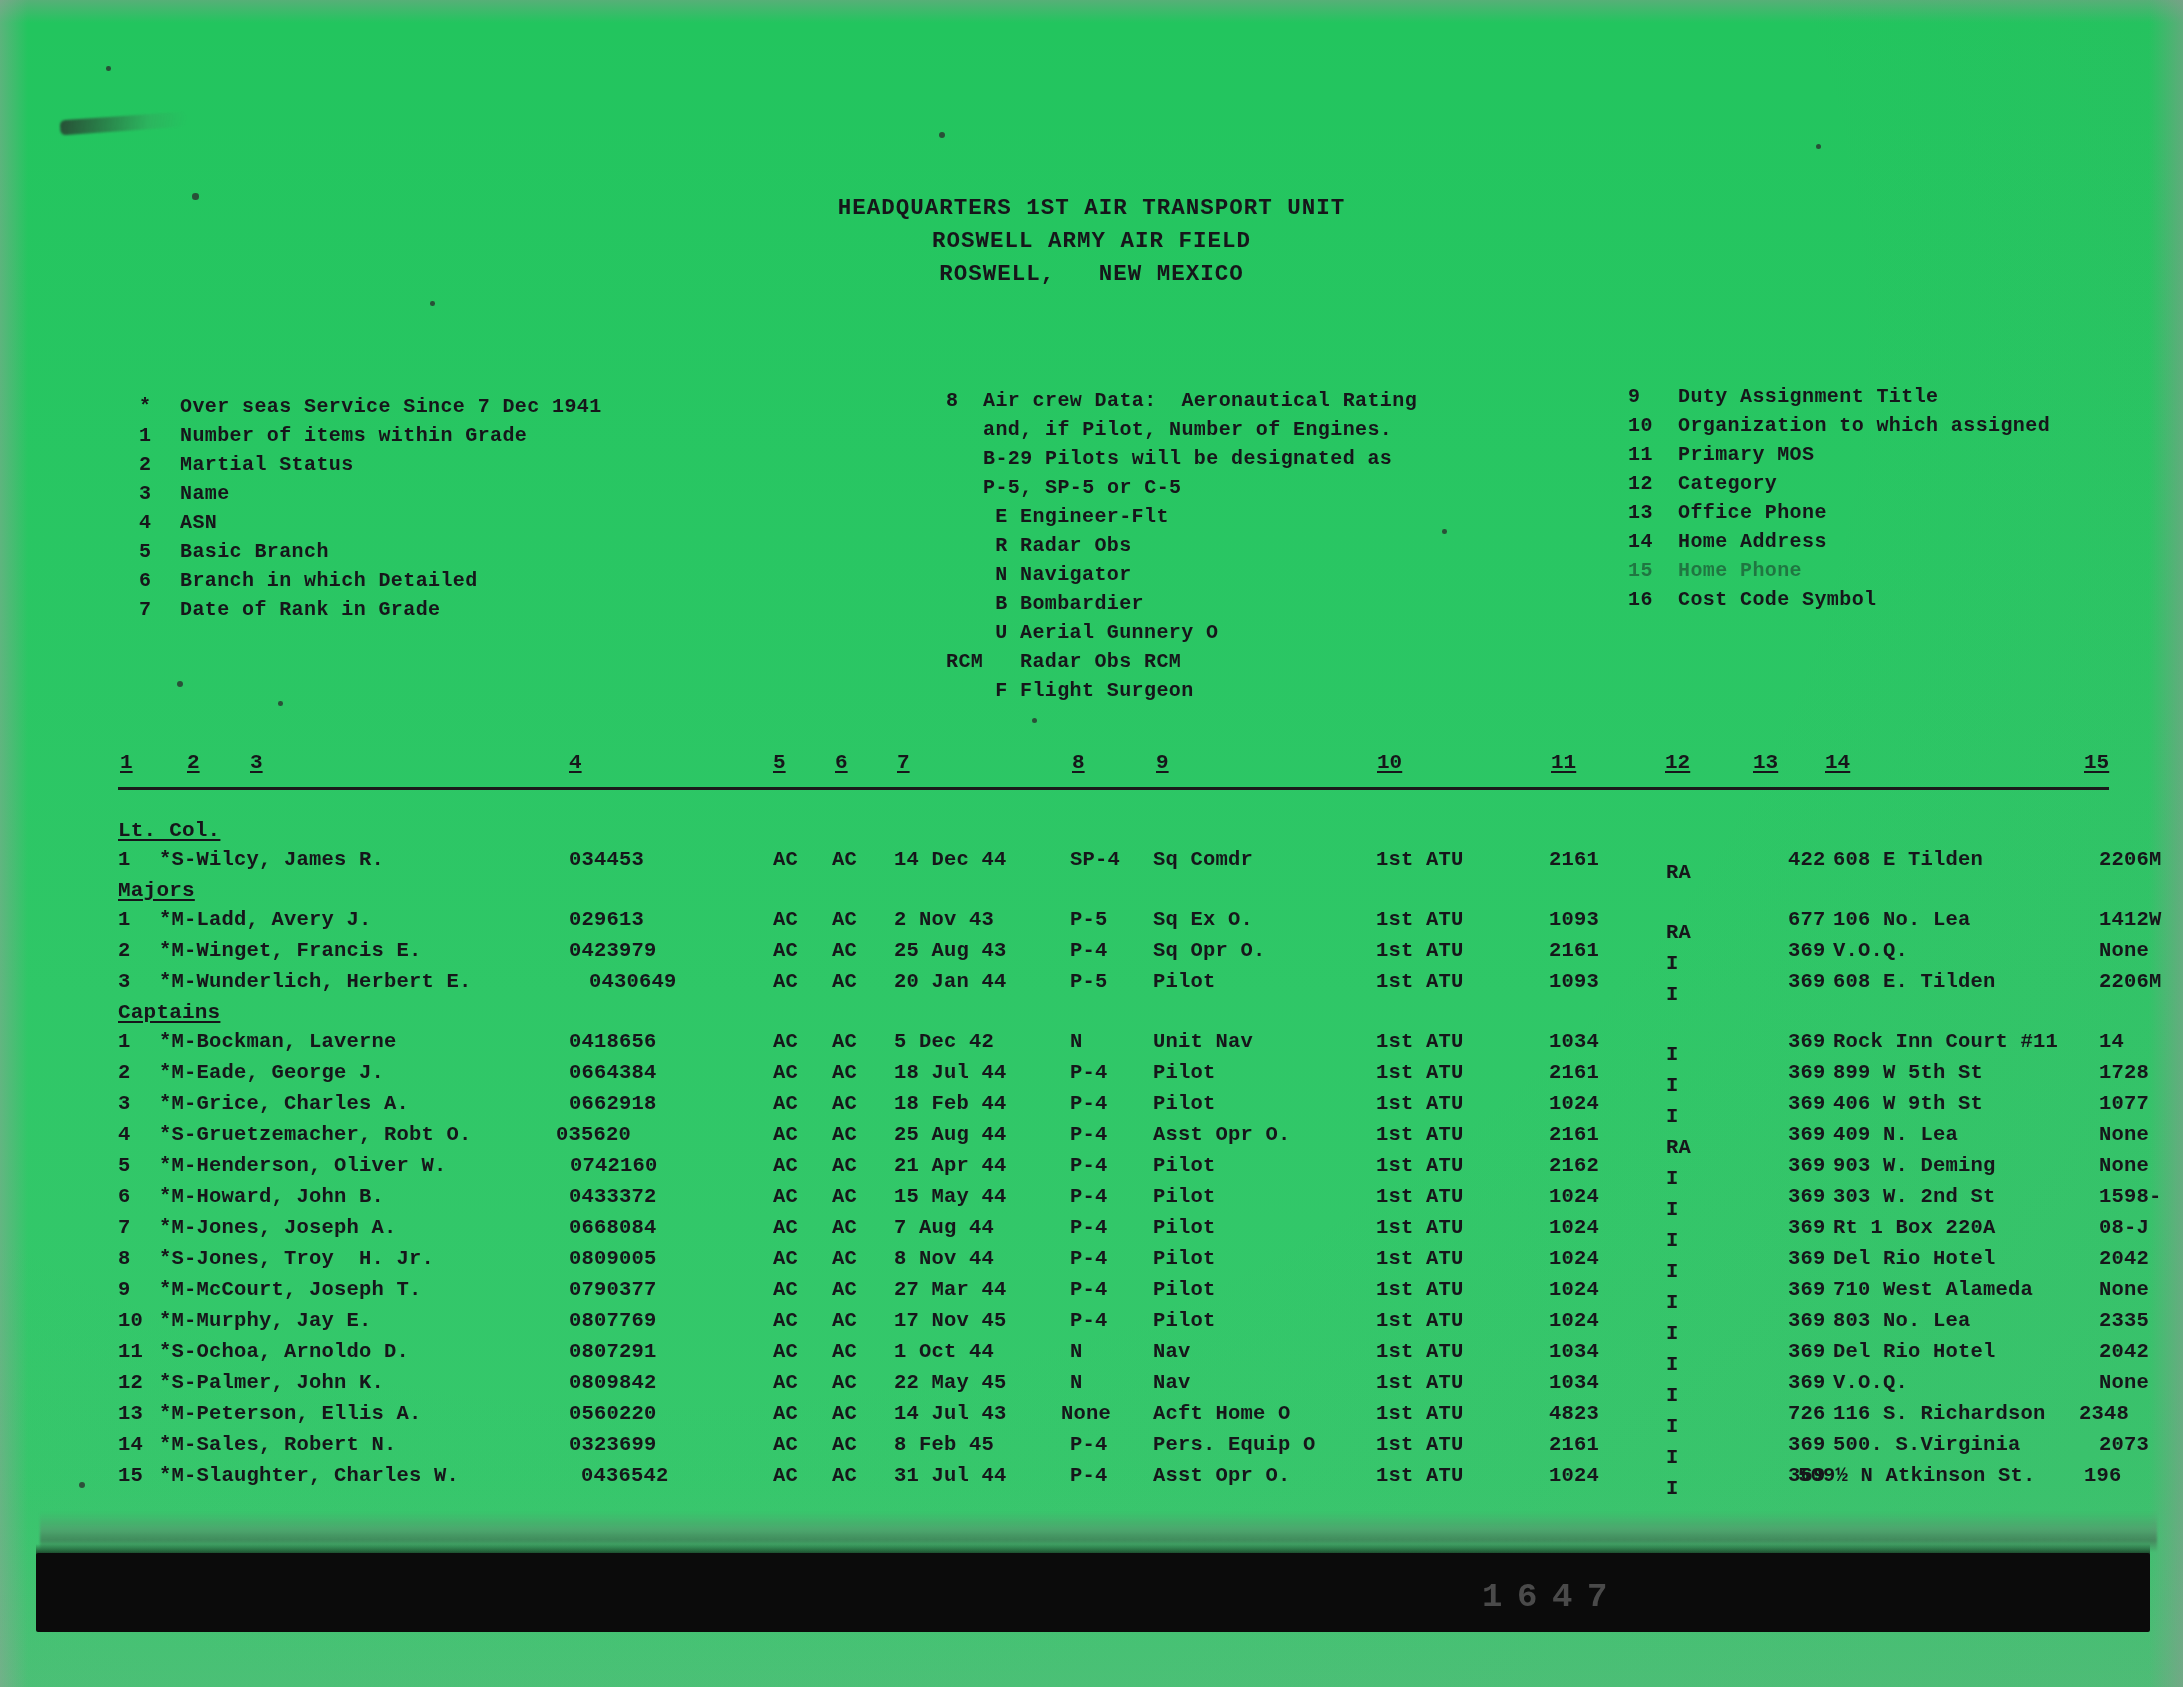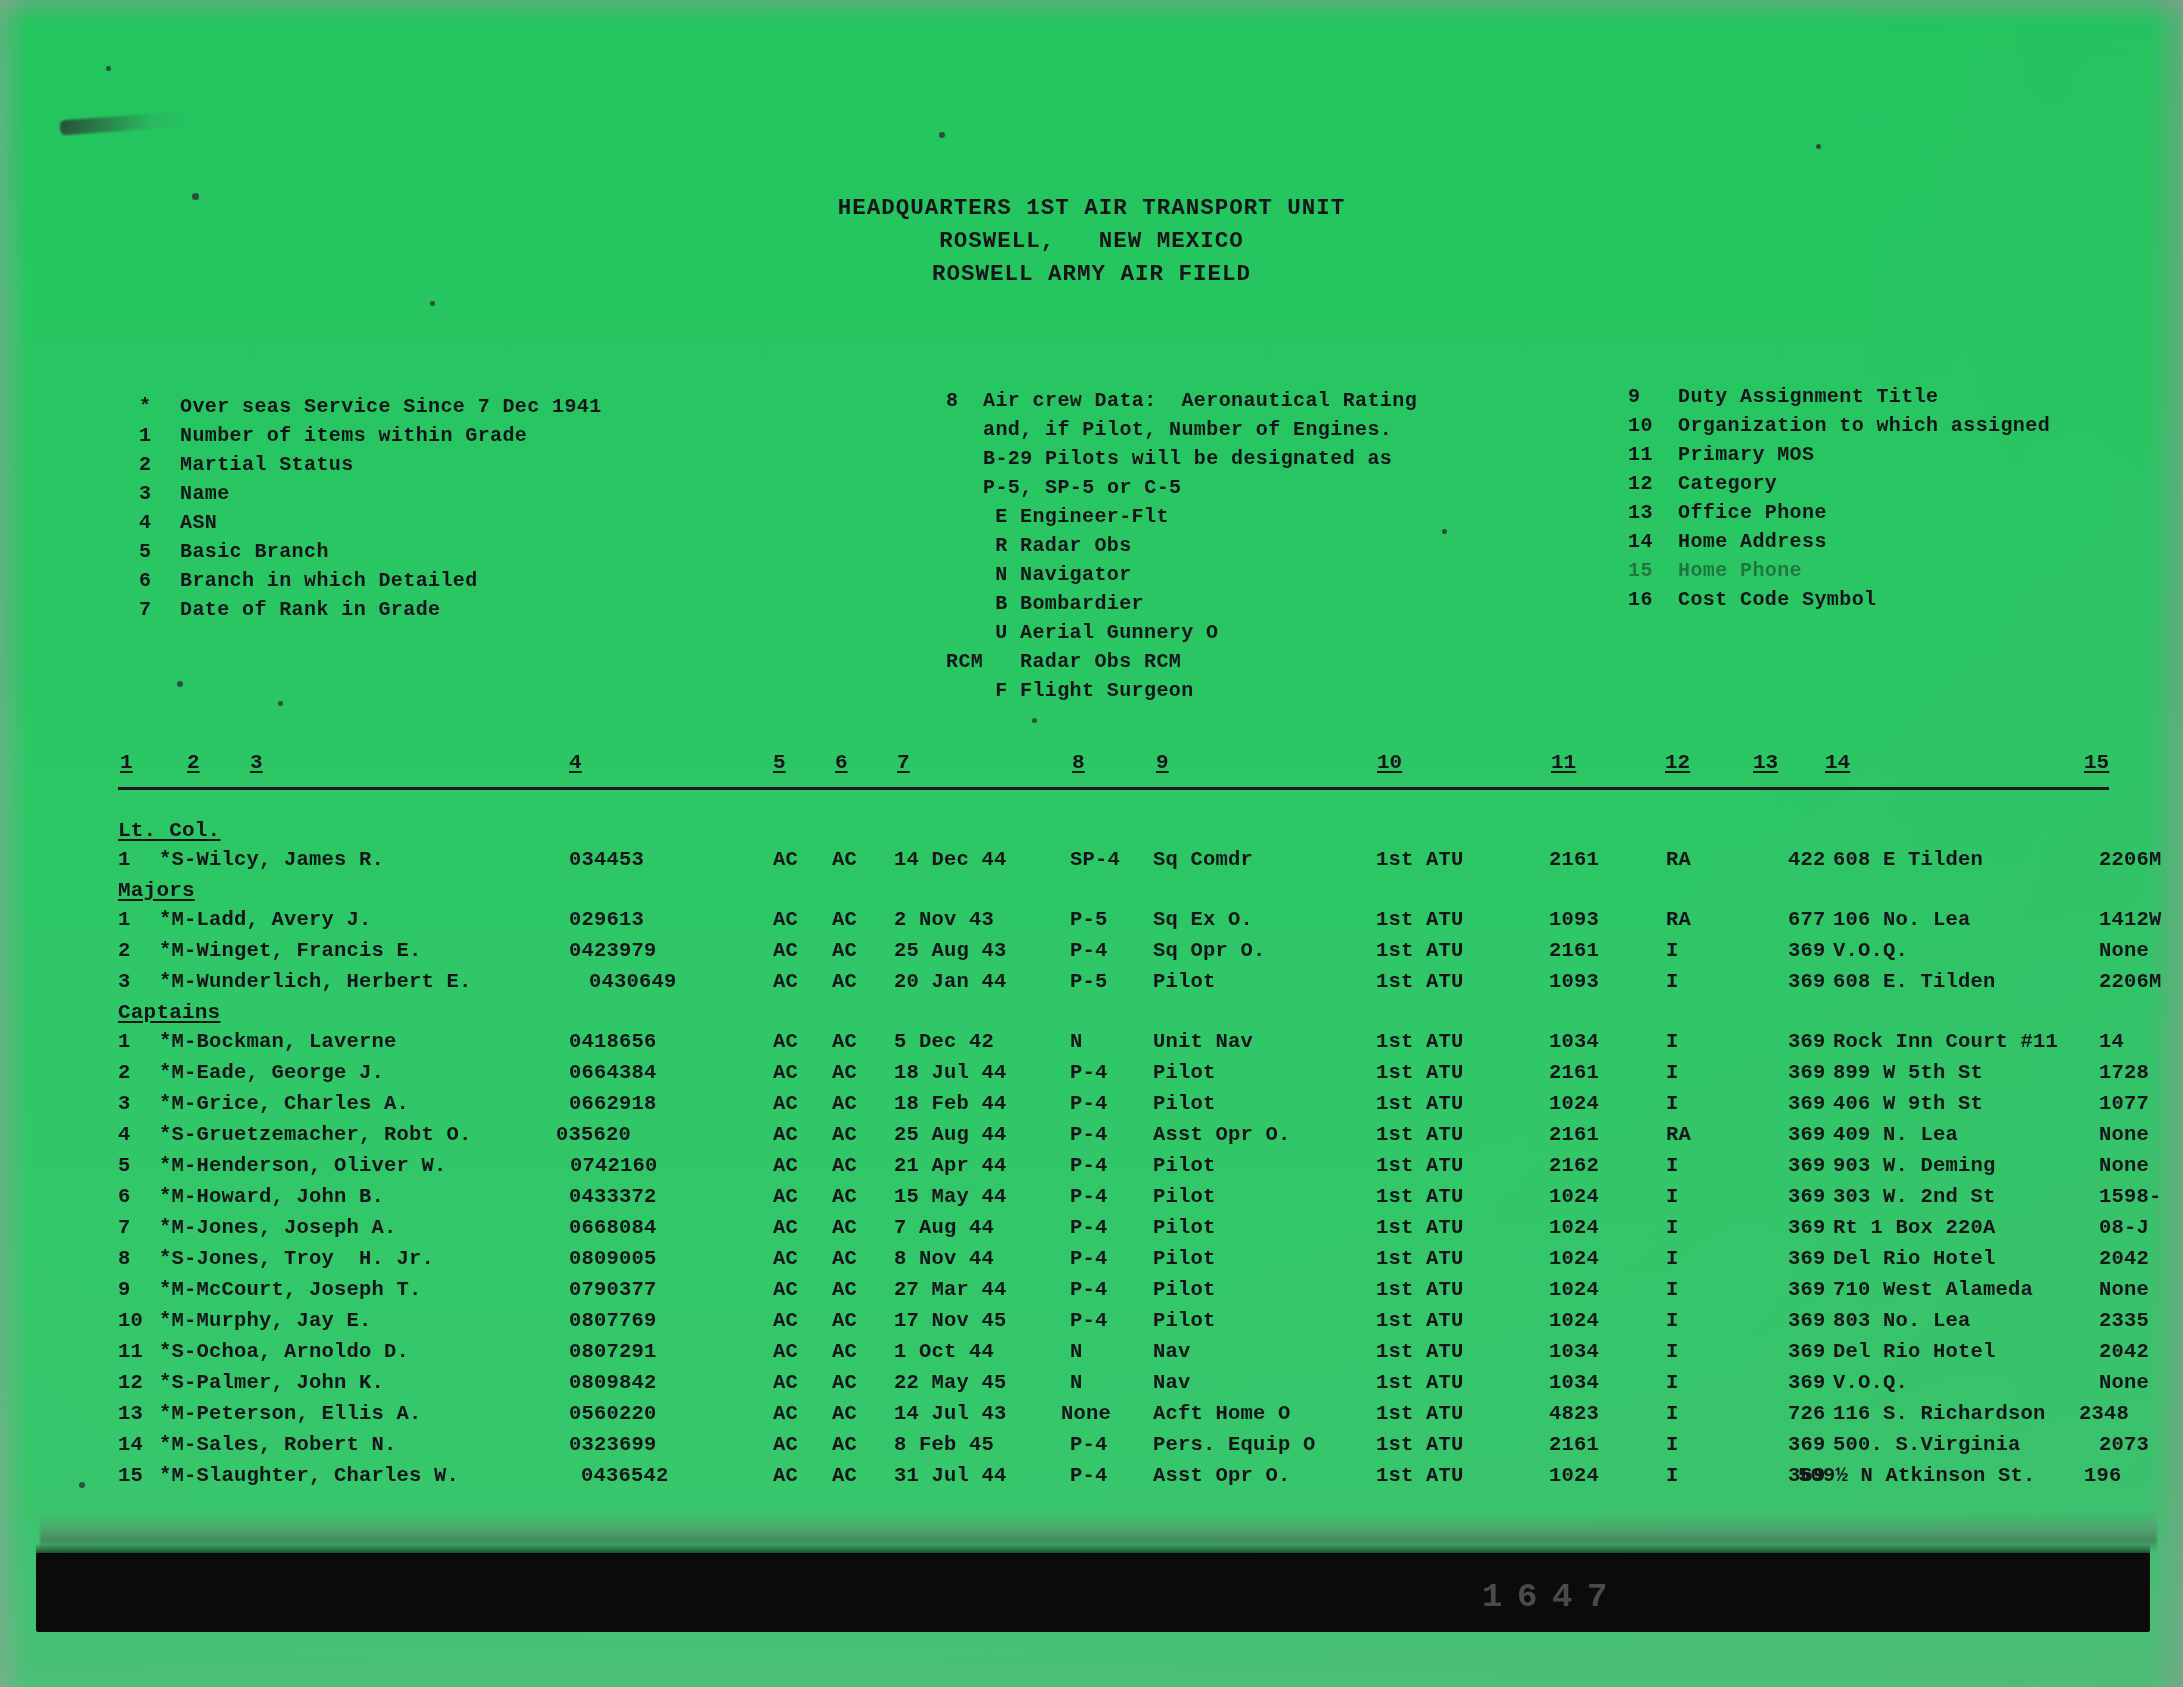--- a/index.html
+++ b/index.html
@@ -129,21 +129,21 @@
   .c-idx   { left: 118px; }
   .c-name  { left: 159px; }
   .c-asn   { left: 569px; }
   .c-5     { left: 773px; }
   .c-6     { left: 832px; }
   .c-7     { left: 894px; }
   .c-8     { left: 1070px; }
   .c-9     { left: 1153px; }
   .c-10    { left: 1376px; }
   .c-11    { left: 1549px; }
-  .c-12    { left: 1666px; }
+  .c-12    { left: 1666px; margin-top: 13px; }
   .c-13    { left: 1788px; }
   .c-14    { left: 1833px; }
   .c-15    { left: 2099px; }
 
   
   .dust-band {
     position: absolute;
     left: 40px; top: 1512px;
     width: 2117px; height: 40px;
     background: linear-gradient(180deg, rgba(255,255,255,0) 0%, rgba(110,110,110,.35) 45%, rgba(70,70,70,.45) 70%, rgba(255,255,255,0) 100%);
@@ -207,22 +207,22 @@
   <div class="speck" style="left:192px;top:193px;width:6.6px;height:6.6px;"></div>
   <div class="speck" style="left:430px;top:301px;width:4.6px;height:4.6px;"></div>
   <div class="speck" style="left:177px;top:681px;width:6px;height:6px;"></div>
   <div class="speck" style="left:278px;top:701px;width:4.6px;height:4.6px;"></div>
   <div class="speck" style="left:1442px;top:529px;width:4.6px;height:4.6px;"></div>
   <div class="speck" style="left:1032px;top:718px;width:5.3px;height:5.3px;"></div>
   <div class="speck" style="left:79px;top:1482px;width:6px;height:6px;"></div>
 
   <div class="hq">
     <div>HEADQUARTERS 1ST AIR TRANSPORT UNIT</div>
+    <div>ROSWELL ARMY AIR FIELD</div>
     <div>ROSWELL,   NEW MEXICO</div>
-    <div>ROSWELL ARMY AIR FIELD</div>
   </div>
 
 
   <div class="legend legend-left">
     <div class="row"><span class="key">*</span><span>Over seas Service Since 7 Dec 1941</span></div>
     <div class="row"><span class="key">1</span><span>Number of items within Grade</span></div>
     <div class="row"><span class="key">2</span><span>Martial Status</span></div>
     <div class="row"><span class="key">3</span><span>Name</span></div>
     <div class="row"><span class="key">4</span><span>ASN</span></div>
     <div class="row"><span class="key">5</span><span>Basic Branch</span></div>

